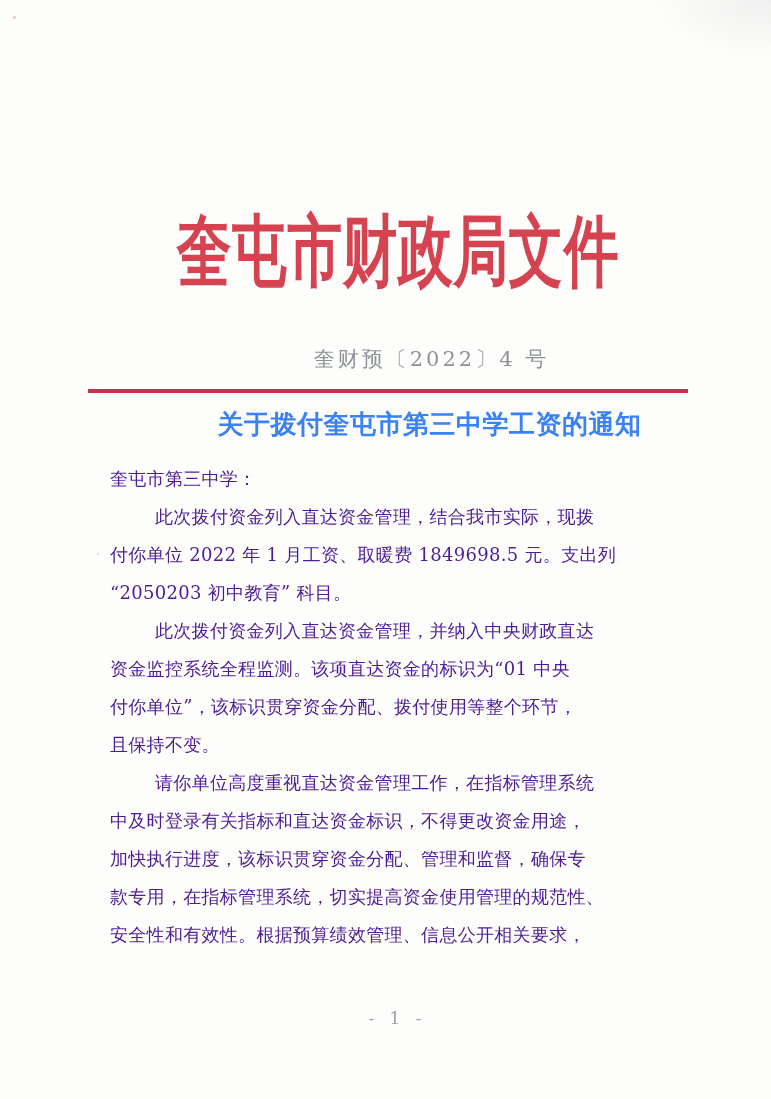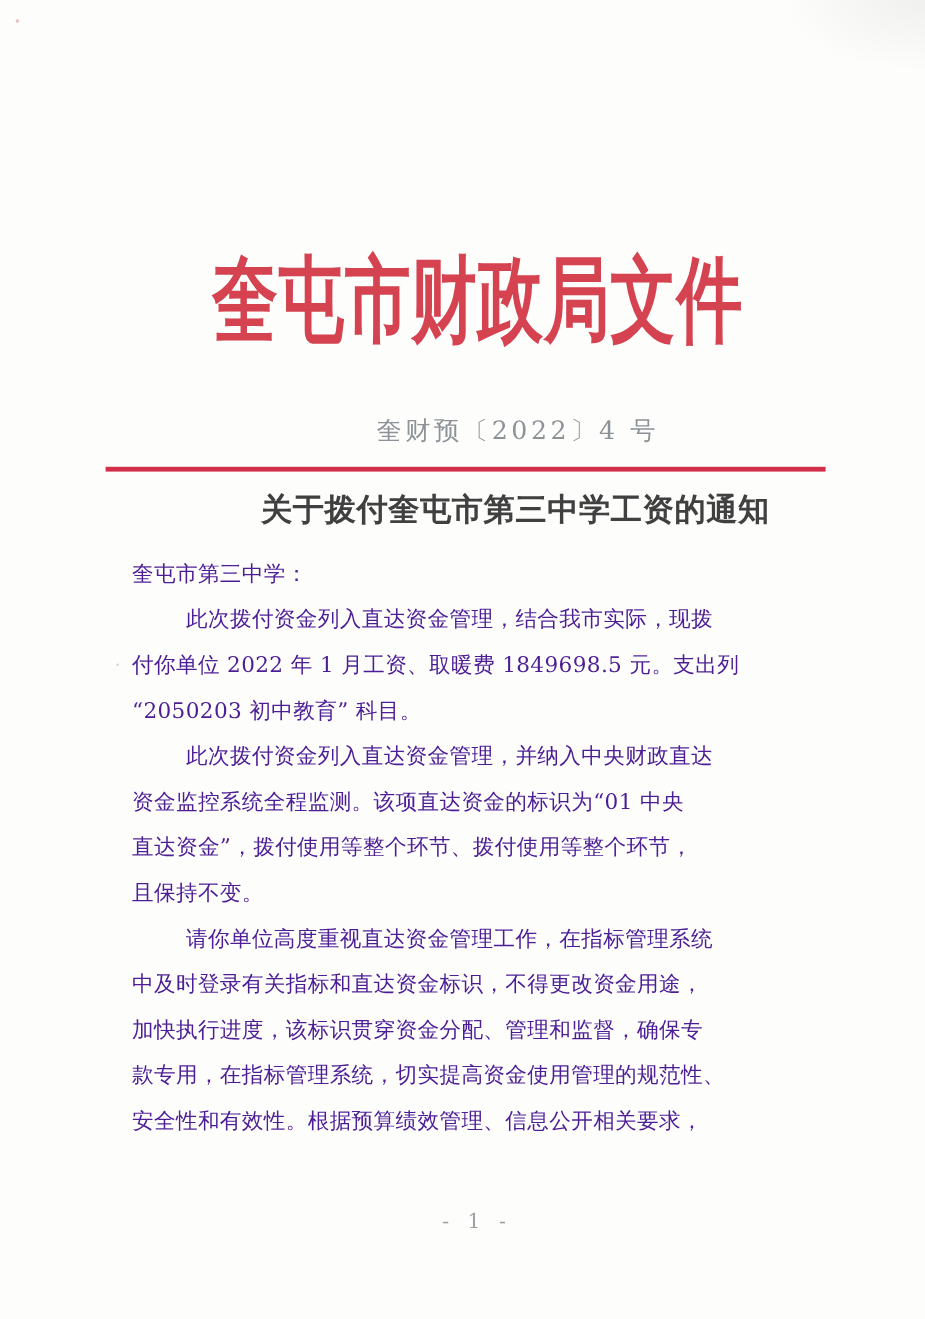--- a/index.html
+++ b/index.html
@@ -67,21 +67,21 @@
   }
   .doc-title {
     position: absolute;
     left: 0; top: 407px;
     width: 771px;
     text-align: center;
     padding-left: 88px;
     box-sizing: border-box;
     font-size: 26px;
     font-weight: 700;
-    color: #404040;
+    color: #3b82f6;
     letter-spacing: 0.5px;
     white-space: nowrap;
   }
   .body-block {
     position: absolute;
     left: 110px; top: 460px;
     width: 580px;
     font-size: 18px;
     color: #4c1d95;
     letter-spacing: 0.3px;
@@ -125,21 +125,21 @@
 
   <div class="doc-title">关于拨付奎屯市第三中学工资的通知</div>
 
   <div class="body-block">
     <div class="body-line">奎屯市第三中学：</div>
     <div class="body-line indent">此次拨付资金列入直达资金管理，结合我市实际，现拨</div>
     <div class="body-line">付你单位 2022 年 1 月工资、取暖费 1849698.5 元。支出列</div>
     <div class="body-line">“2050203 初中教育” 科目。</div>
     <div class="body-line indent">此次拨付资金列入直达资金管理，并纳入中央财政直达</div>
     <div class="body-line">资金监控系统全程监测。该项直达资金的标识为“01 中央</div>
-    <div class="body-line">直达资金”，拨付使用等整个环节、拨付使用等整个环节，</div>
+    <div class="body-line">付你单位”，该标识贯穿资金分配、拨付使用等整个环节，</div>
     <div class="body-line">且保持不变。</div>
     <div class="body-line indent">请你单位高度重视直达资金管理工作，在指标管理系统</div>
     <div class="body-line">中及时登录有关指标和直达资金标识，不得更改资金用途，</div>
     <div class="body-line">加快执行进度，该标识贯穿资金分配、管理和监督，确保专</div>
     <div class="body-line">款专用，在指标管理系统，切实提高资金使用管理的规范性、</div>
     <div class="body-line">安全性和有效性。根据预算绩效管理、信息公开相关要求，</div>
   </div>
 
   <div class="page-number">- 1 -</div>
 

